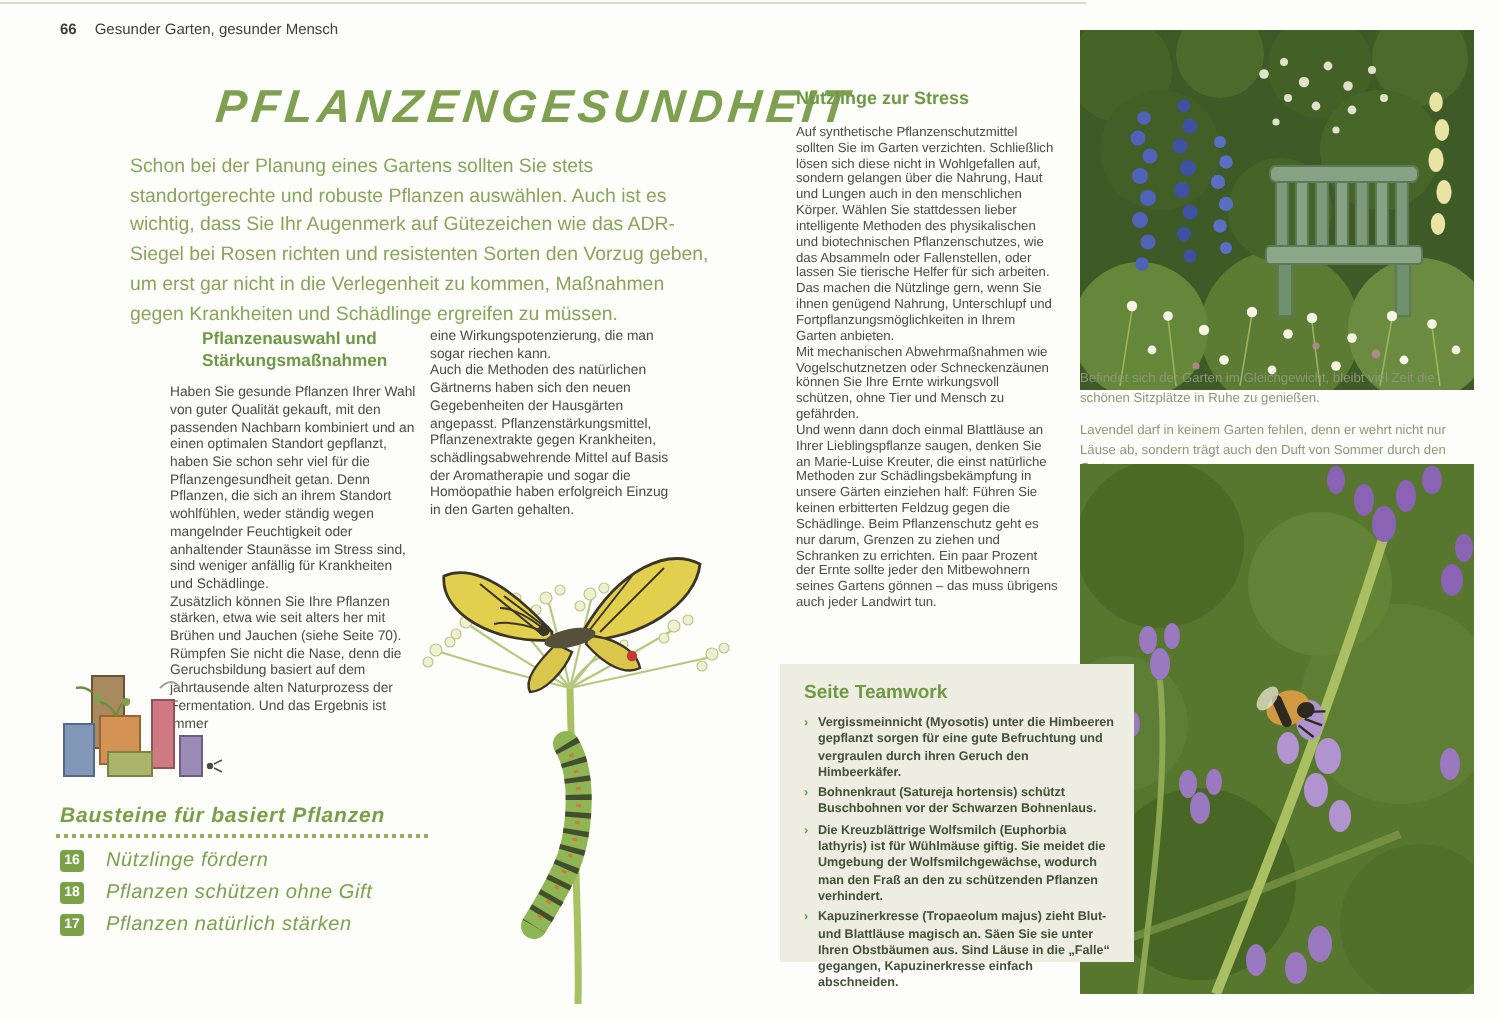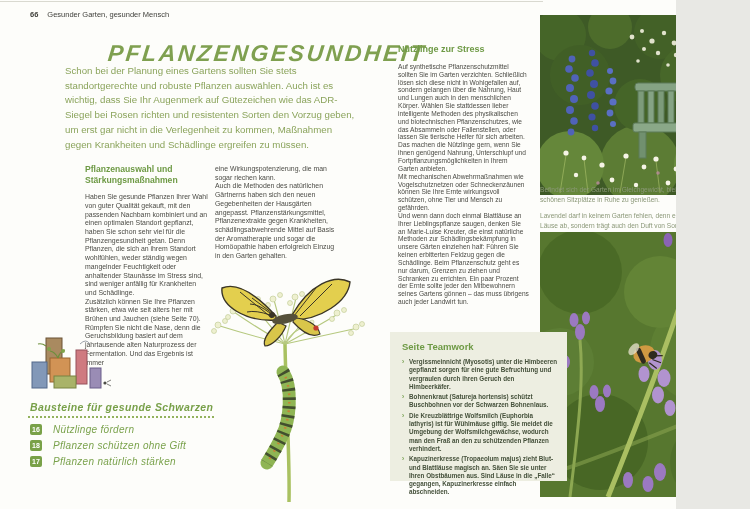--- a/index.html
+++ b/index.html
@@ -1,32 +1,32 @@
 <!DOCTYPE html>
 <html><head>
 <meta charset="utf-8">
 <style>
   html,body{margin:0;padding:0;background:#e8e8e4;}
-  .spread{position:relative;width:676px;height:509px;background:#fdfdfa;overflow:hidden;
+  .spread{position:relative;width:750px;height:509px;background:#fdfdfa;overflow:hidden;
           font-family:"Liberation Sans",sans-serif;color:#4b4b45;}
   .abs{position:absolute;}
   .top-rule{left:0;top:1px;width:543px;height:1px;background:#d9d9d0;}
   
   .pagehead{left:30px;top:10px;font-size:7.5px;color:#3f3f3a;}
   .pagehead .num{font-weight:bold;margin-right:9px;}
   
   .booktitle{left:108px;top:40px;font-size:23px;font-weight:bold;font-style:italic;
              color:#7fa050;letter-spacing:2.5px;transform:skewX(-6deg);white-space:nowrap;}
-  .intro{left:65px;top:64px;width:296px;font-size:9.7px;line-height:14.7px;color:#8ba45c;}
+  .intro{left:65px;top:77px;width:296px;font-size:9.7px;line-height:14.7px;color:#8ba45c;}
   
   .col{width:123px;font-size:6.9px;line-height:8.7px;text-align:left;}
   .col p{margin:0;}
   .col1{left:85px;top:164px;}
   .col2{left:215px;top:165px;}
-  .subhead{font-size:8.6px;line-height:10.6px;font-weight:bold;color:#6e9a45;margin:0 0 8px 0;}
+  .subhead{font-size:8.6px;line-height:10.6px;font-weight:bold;color:#6e9a45;margin:0 0 8px 16px;}
   .subhead2{font-size:9px;font-weight:bold;color:#6e9a45;margin:0 0 9px 0;}
   
   .bausteine{left:28px;top:336px;width:190px;}
   .bausteine h3{margin:5px 0 2px 2px;font-size:10.5px;font-weight:bold;font-style:italic;
                 color:#78a049;letter-spacing:.4px;}
   .dotline{border-bottom:2px dotted #93b25d;width:186px;margin:2px 0 6px 0;height:1px;}
   .brow{display:flex;align-items:center;margin:0 0 5px 2px;}
   .bnum{width:12px;height:11px;background:#79a148;border-radius:2px;color:#fff;
         font-size:7px;font-weight:bold;display:flex;align-items:center;justify-content:center;}
   .blabel{margin-left:11px;font-size:10px;font-style:italic;color:#7aa24c;letter-spacing:.3px;}
@@ -153,21 +153,21 @@
       <g stroke="#6d8f3c" stroke-width="1.2" fill="none">
         <path d="M30,22 q-3,-6 -8,-7"></path>
           <path d="M30,22 q2,-7 7,-8"></path>
           <path d="M18,10 q-4,-3 -8,-2"></path>
       </g>
       <circle cx="21" cy="13" r="2" fill="#7fa24a"></circle>
         <circle cx="35" cy="15" r="2" fill="#7fa24a"></circle>
       <circle cx="77" cy="47" r="1.6" fill="#4b4b45"></circle>
       <path d="M79,46 l4,-2 M79,48 l4,2" stroke="#4b4b45" stroke-width="0.7"></path>
     </svg>
-    <h3>Bausteine für gesunde Schwarzen</h3>
+    <h3>Bausteine für basiert Pflanzen</h3>
     <div class="dotline"></div>
     <div class="brow">
       <span class="bnum">16</span>
       <span class="blabel">Nützlinge fördern</span>
     </div>
     <div class="brow">
       <span class="bnum">18</span>
       <span class="blabel">Pflanzen schützen ohne Gift</span>
     </div>
     <div class="brow">

